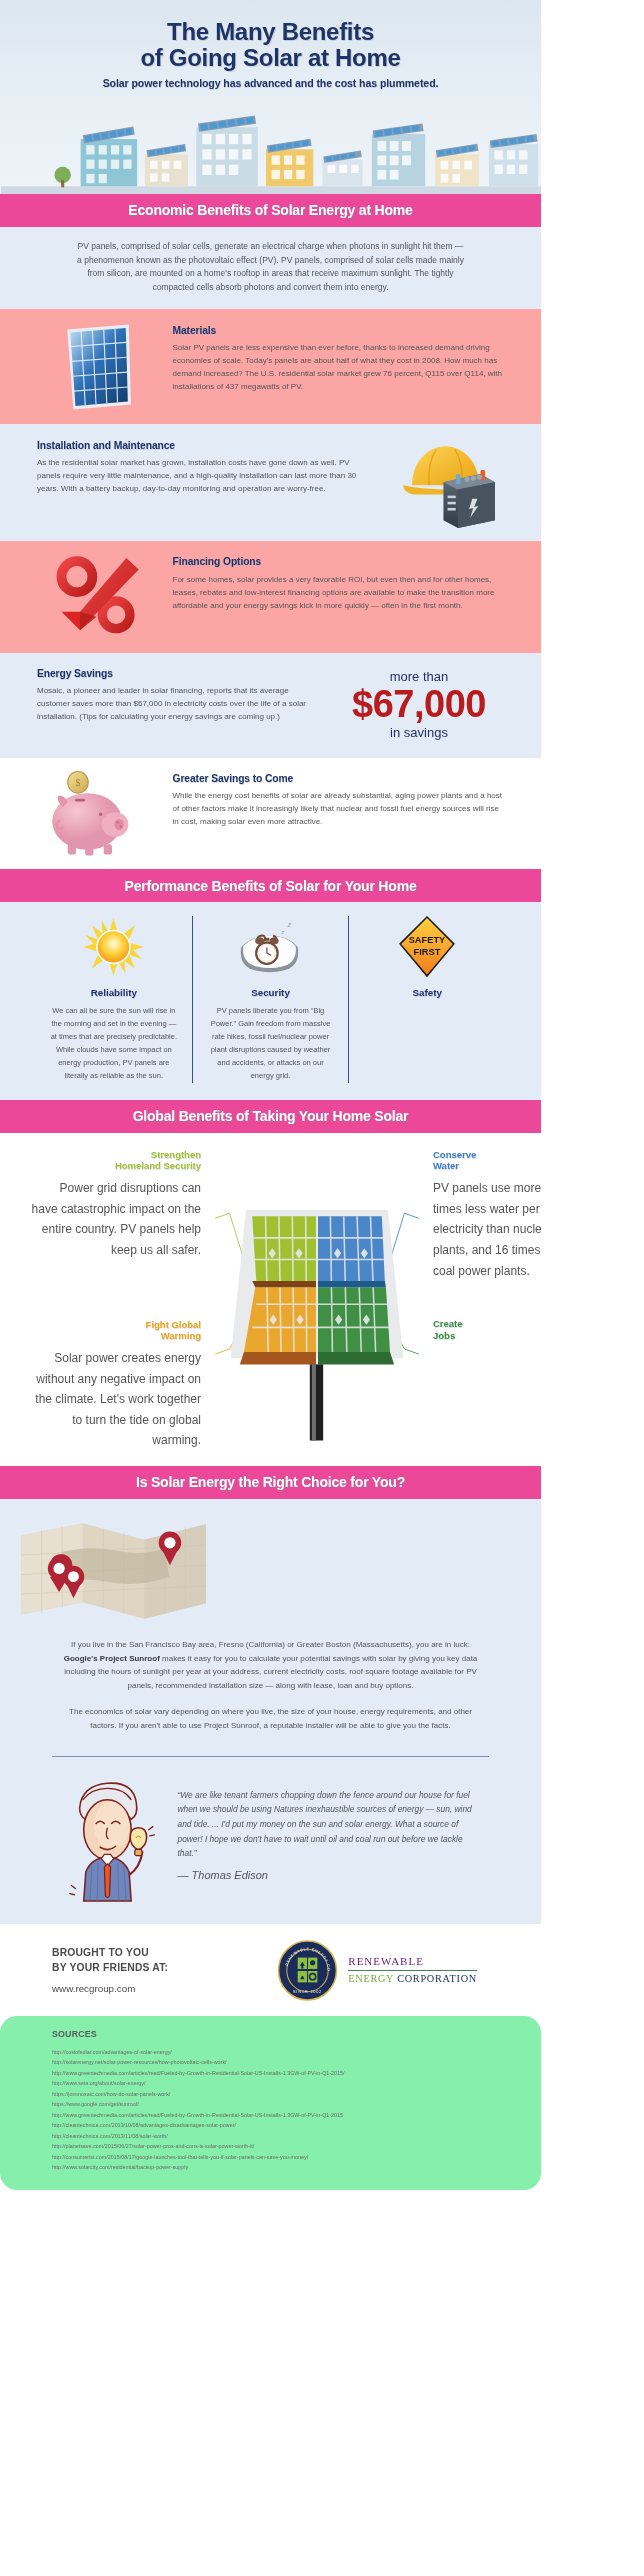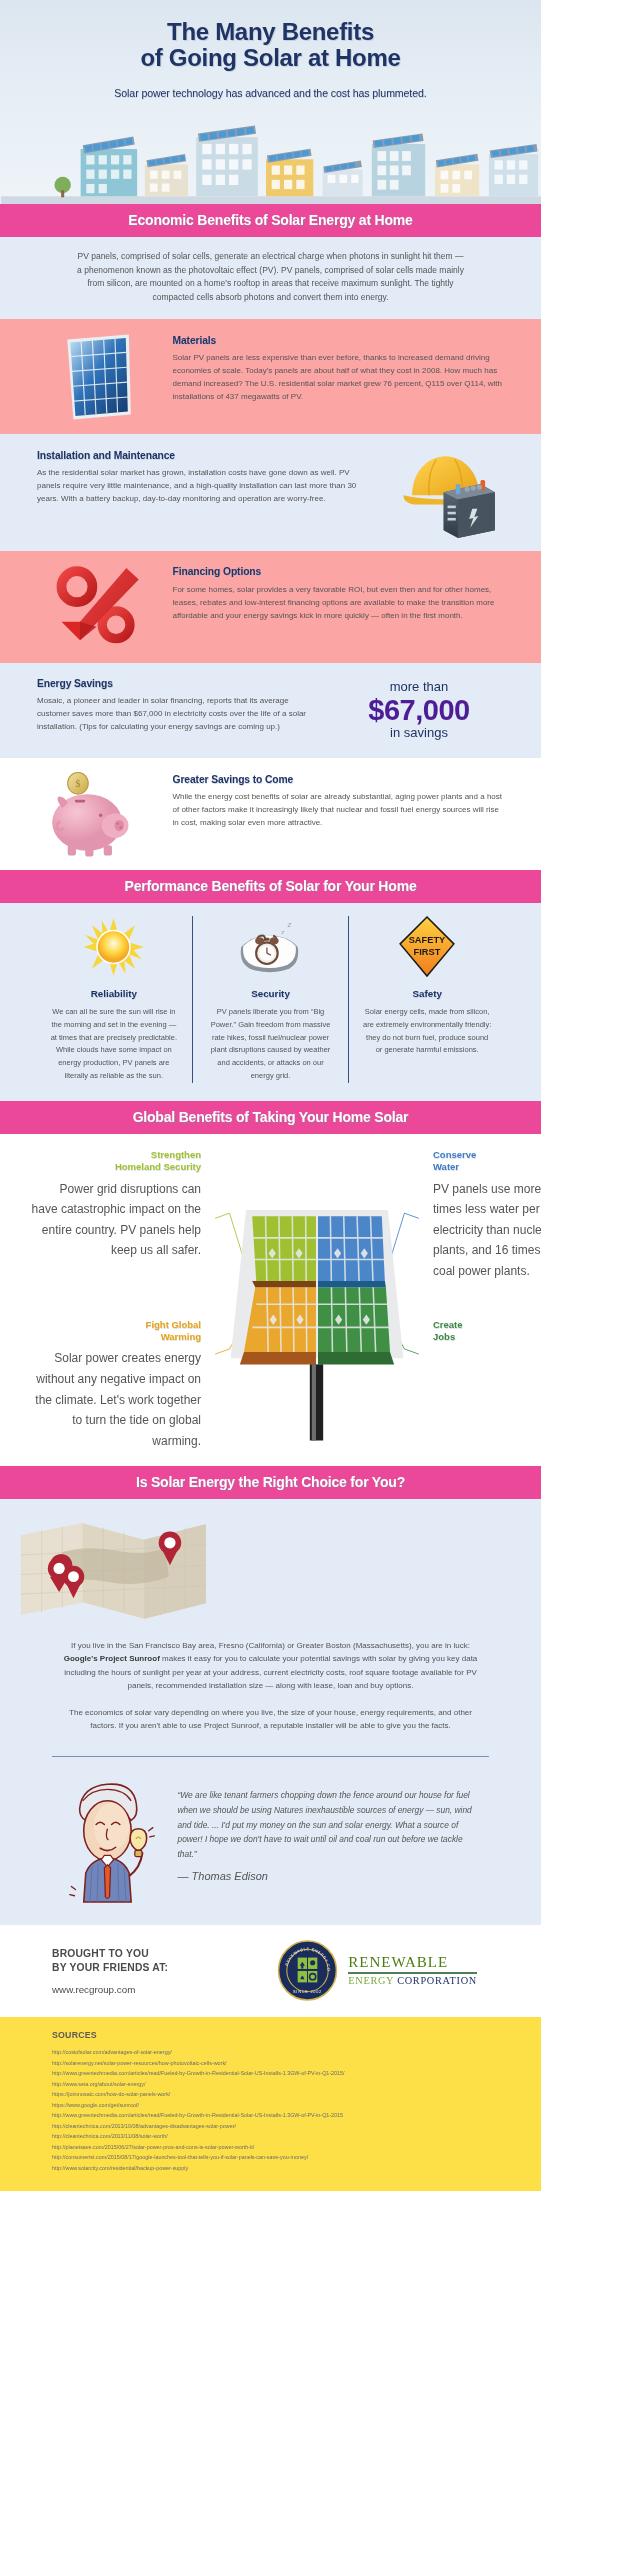--- a/index.html
+++ b/index.html
@@ -21,23 +21,23 @@
   }
   .hero h1 {
     font-size: 24px;
     line-height: 1.12;
     font-weight: bold;
     color: #1f3365;
     letter-spacing: -0.3px;
     text-shadow: 1px 1px 0 rgba(160,175,195,.45);
   }
   .hero h2 {
-    margin-top: 15px;
+    margin-top: 5px;
     font-size: 10.6px;
-    font-weight: normal;
+    font-weight: bold;
     color: #1f3365;
     letter-spacing: -0.1px;
     text-shadow: 0.5px 0.5px 0 rgba(160,175,195,.4);
   }
   .cityscape { margin-top: 9.3px; height: 95px; width: 644px; display:block; }
 
   
   .bar {
     background: #ec4899;
     text-align: center;
@@ -100,23 +100,23 @@
   .savings {
     display: flex;
     padding: 15.5px 37px 17.5px 37px;
     align-items: flex-start;
     gap: 14px;
   }
   .savings .left { flex: 1 1 auto; }
   .savings .right { flex: 0 0 170px; text-align: center; padding-top: 2.1px; }
   .big-more { font-size: 13px; color: #1f3365; line-height: 1.1; }
   .big-num {
-    font-size: 29px;
+    font-size: 38px;
     font-weight: bold;
-    color: #4c1d95;
+    color: #b91c1c;
     line-height: 1.05;
     letter-spacing: -0.5px;
   }
   .big-sub { font-size: 13px; color: #1f3365; line-height: 1.2; }
 
   
   .three {
     display: flex;
     padding: 13.4px 36px 17.5px 36px;
   }
@@ -222,39 +222,40 @@
     letter-spacing: 0.2px;
   }
   .brand .bl .url {
     margin-top: 7.2px;
     font-size: 9.8px;
     color: #4a4a4a;
   }
   .brand .br { display:flex; align-items:center; gap: 10.3px; }
   .logo-word .w1 {
     font-family: "Liberation Serif", serif;
-    font-size: 15px;
+    font-size: 11px;
     letter-spacing: 1px;
-    color: #4d7c0f;
+    color: #701a75;
     line-height: 1;
   }
   .logo-rule { height:1.5px; background:#4f7f57; margin:2.6px 0 2.6px 0; }
   .logo-word .w2 {
     font-family: "Liberation Serif", serif;
     font-size: 10.3px;
     letter-spacing: 0.7px;
     line-height: 1;
   }
   .logo-word .w2 .g { color: #7aa83c; }
   .logo-word .w2 .b { color: #1f3365; }
 
   
   .sources {
-    background: #fde047;
+    background: #86efac;
     padding: 13.4px 52px 17.5px 52px;
+    border-radius: 17px;
   }
   .sources h6 {
     font-size: 8.8px;
     font-weight: bold;
     color: #5a5a5a;
     letter-spacing: 0.2px;
     margin-bottom: 7.2px;
   }
   .sources ul { list-style: none; }
   .sources li {
@@ -717,21 +718,20 @@
                 <stop offset="0%" stop-color="#ffd23f"></stop>
                   <stop offset="100%" stop-color="#f07c1e"></stop>
               </linearGradient>
             </defs>
             <polygon points="60,4 112,56 60,118 8,56" fill="url(#saf)" stroke="#1a1a1a" stroke-width="3"></polygon>
             <text x="60" y="54" font-size="18" font-weight="bold" text-anchor="middle" fill="#1a1a1a" font-family="'Liberation Sans',sans-serif">SAFETY</text>
             <text x="60" y="78" font-size="18" font-weight="bold" text-anchor="middle" fill="#1a1a1a" font-family="'Liberation Sans',sans-serif">FIRST</text>
           </svg>
         </div>
         <h5>Safety</h5>
-        <p>Solar energy cells, made from silicon, are extremely environmentally friendly: they do not burn fuel, produce sound or generate harmful emissions.</p>
       </div>
 
     </div>
   </div>
 
   <section class="bar">
     <h3>Global Benefits of Taking Your Home Solar</h3>
   </section>
 
   <div class="global">

